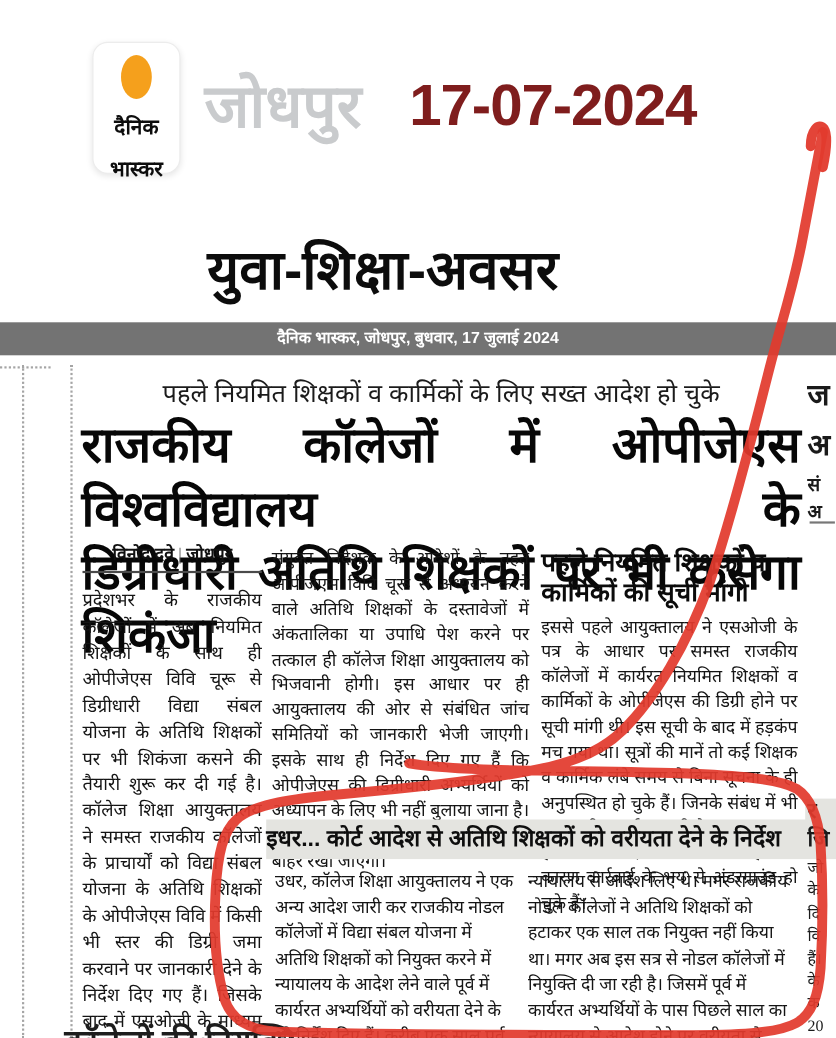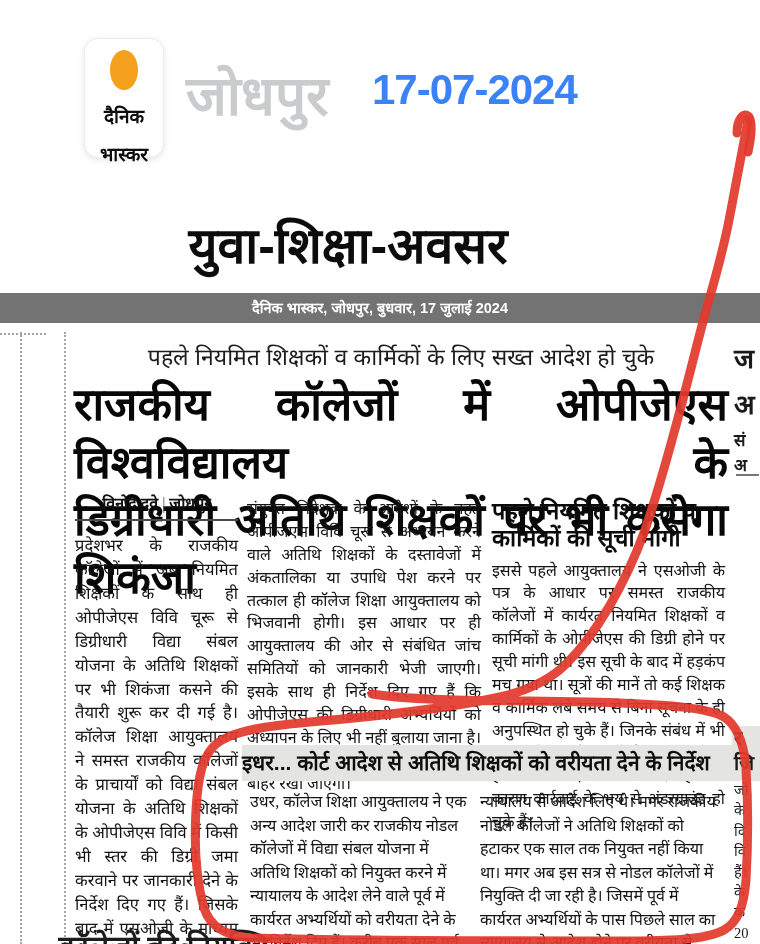--- a/index.html
+++ b/index.html
@@ -8,21 +8,21 @@
   .prelines{white-space:pre-line;}
 
   
   .logo{position:absolute;left:84px;top:38px;width:78px;height:118px;background:#fff;
         border:1px solid #ececec;border-radius:14px;box-shadow:0 2px 6px rgba(0,0,0,.10);
         text-align:center;}
   .logo-dot{width:28px;height:40px;background:#f5a01c;border-radius:50%;margin:11px auto 4px auto;}
   .logo-t{font-family:"Liberation Sans",sans-serif;font-weight:700;font-size:19px;line-height:1.08;color:#0d0d0d;margin-top:17px;}
   .city{position:absolute;left:186px;top:56px;font-size:55px;font-weight:700;color:#c9cbcd;
         font-family:"Liberation Sans",sans-serif;}
-  .date{position:absolute;left:372px;top:66px;font-size:42px;font-weight:700;color:#3b82f6;
+  .date{position:absolute;left:372px;top:66px;font-size:53px;font-weight:700;color:#7f1d1d;
         font-family:"Liberation Sans",sans-serif;letter-spacing:-1px;}
 
   
   .banner{position:absolute;left:0;top:210px;width:696px;text-align:center;font-size:50px;
           font-weight:800;color:#0c0c0c;font-family:"Liberation Sans",sans-serif;}
   .redstrip{position:absolute;left:0;top:293px;width:760px;height:30px;background:#737373;
             color:#fff;text-align:center;font-size:14.5px;font-weight:700;line-height:30px;
             font-family:"Liberation Sans",sans-serif;}
 
   

